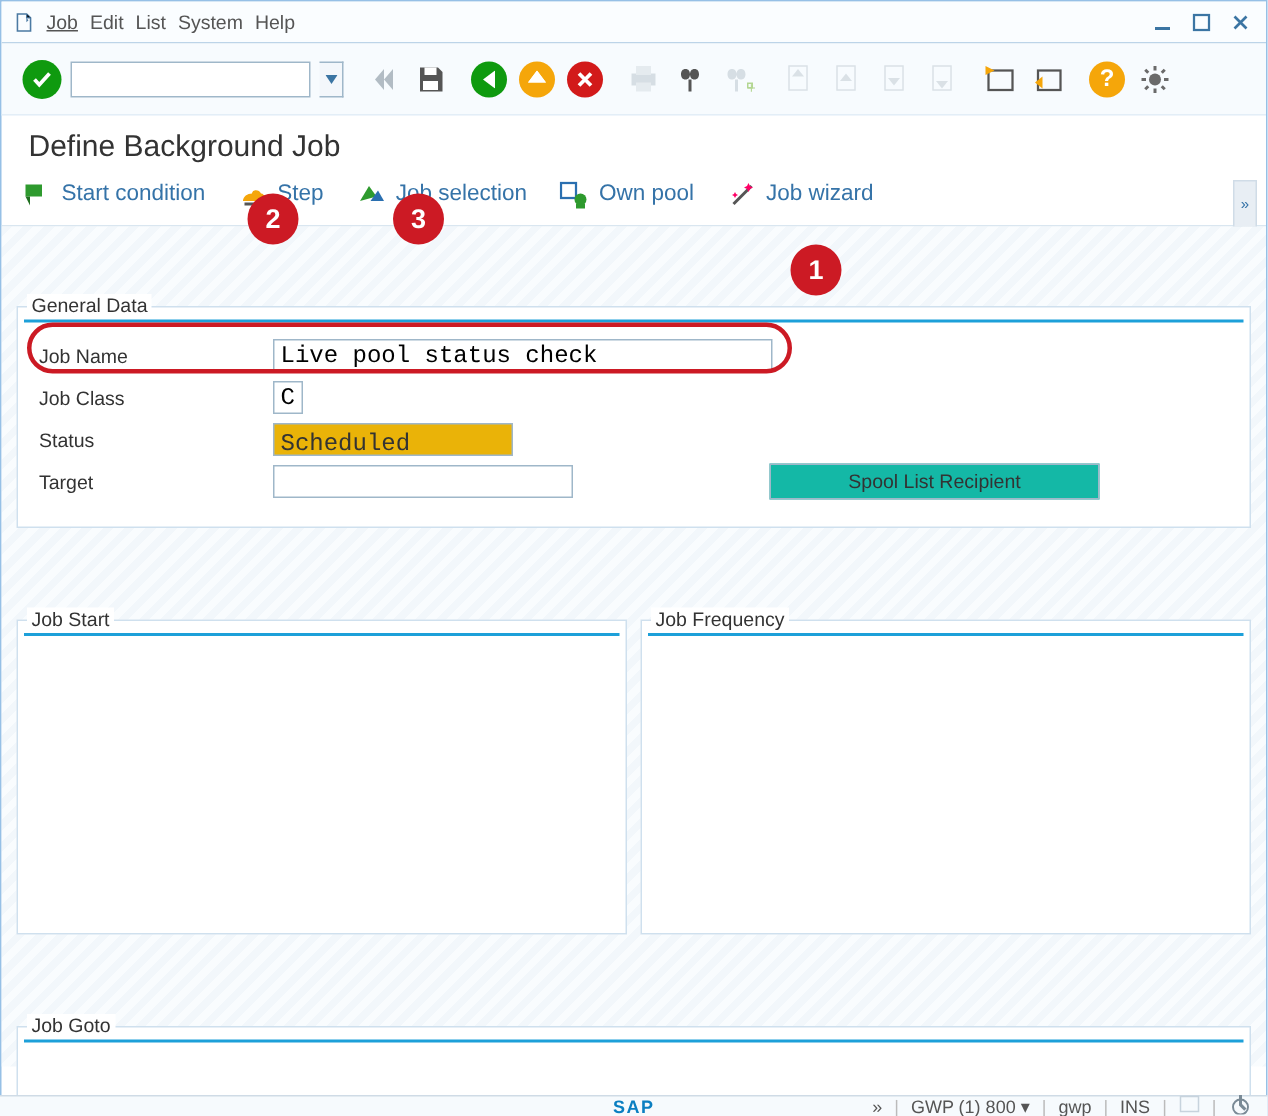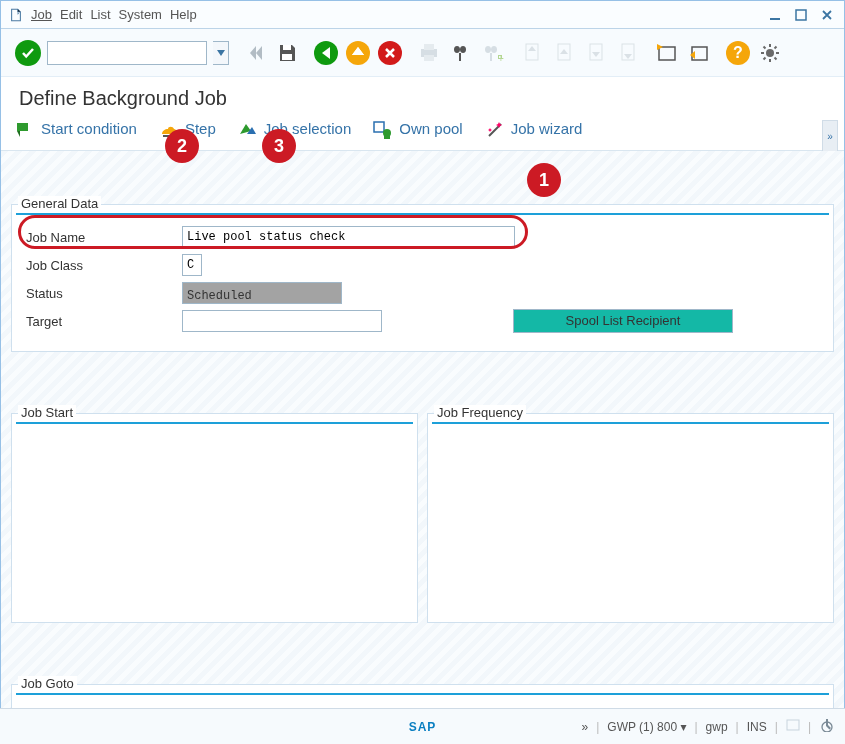--- a/index.html
+++ b/index.html
@@ -23,29 +23,29 @@
   .t2btn { display:flex; gap:6px; color:#3573a8; font-size:15px; cursor:pointer;}
   .t2btn svg { width:20px; height:20px;}
   .expand-more{ position:absolute; right:6px; top:4px; width:16px; height:32px; background:#e8eef4; display:flex; align-items:center; justify-content:center; font-size:10px; color:#3573a8; border:1px solid #d0dce7;}
   .body { background: repeating-linear-gradient(135deg,#f2f7fb 0 5px,#f9fcfe 5px 10px); padding:10px 10px 0;}
   .group { background:#fff; border:1px solid #cfe0ee; position:relative; margin-bottom:18px;margin-top:43px;}
   .group-title { background:#fff; font-size:13px; color:#333; position:relative; top:-9px; left:6px; display:inline-block; padding:0 3px;}
   .group-underline{ height:2px; background:#1da0d9; margin:-7px 4px 6px 4px;}
   .general-body { padding:2px 10px 16px;}
   .row { display:flex; align-items:center; height:28px;}
   .lbl { width:160px; font-size:13px; color:#333; padding-left:4px;}
-  .txt { font-family:"Courier New",monospace; font-size:12px; height:22px; border:1px solid #9fb7c9; padding:2px 4px; background:#fff;}
+  .txt { font-family:"Courier New",monospace; font-size:16px; height:22px; border:1px solid #9fb7c9; padding:2px 4px; background:#fff;}
   .txt.jobname { width:333px;}
   .txt.jobclass { width:20px;}
-  .ro { background:#a3a3a3; width:160px; display:inline-block; line-height:22px;}
+  .ro { background:#eab308; width:160px; display:inline-block; line-height:22px;}
   .spool-btn { width:220px; height:24px; border:1px solid #9fb7c9; background:#14b8a6; font-size:13px; text-align:center; line-height:22px; cursor:pointer;}
   .two-col { display:flex; gap:9px;}
   .two-col .group{ flex:1; min-height:210px;}
   .jobsteps { min-height:80px;}
-  .statusbar { position:absolute; bottom:0; left:0; right:0; height:36px; border-top:1px solid #cfdbe6; background:#f6fafd; display:flex; align-items:center; font-size:12px; color:#555;}
+  .statusbar { position:absolute; bottom:0; left:0; right:0; height:14px; border-top:1px solid #cfdbe6; background:#f6fafd; display:flex; align-items:center; font-size:12px; color:#555;}
   .statusbar .sap { position:absolute; left:50%; transform:translateX(-50%); font-weight:bold; color:#0b7fc1; letter-spacing:1px;}
   .status-right{ margin-left:auto; display:flex; align-items:center; gap:8px; padding-right:12px;}
   .status-right .divider{ color:#bbb;}
   
   .callout { position:absolute; border:3px solid #cc1a24; border-radius:28px; pointer-events:none;}
   .callout-num { position:absolute; width:34px; height:34px; border-radius:50%; background:#cc1a24; color:#fff; font-weight:bold; font-size:18px; display:flex; align-items:center; justify-content:center;}
   .faint { color:#c7d3dd;}
 </style>
 </head>
 <body>

